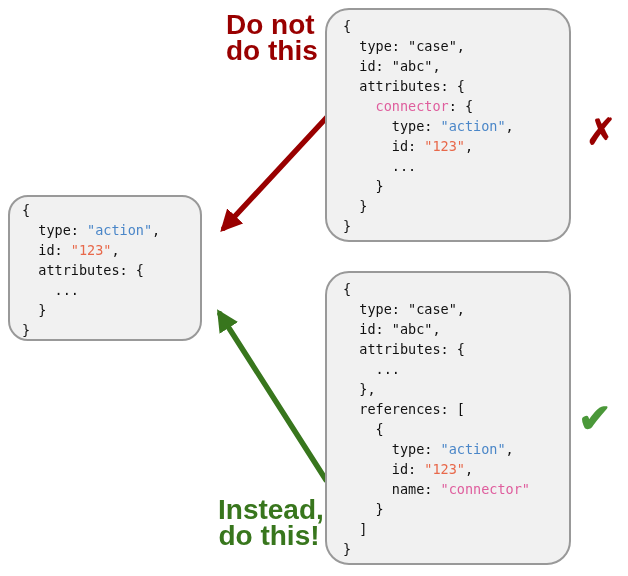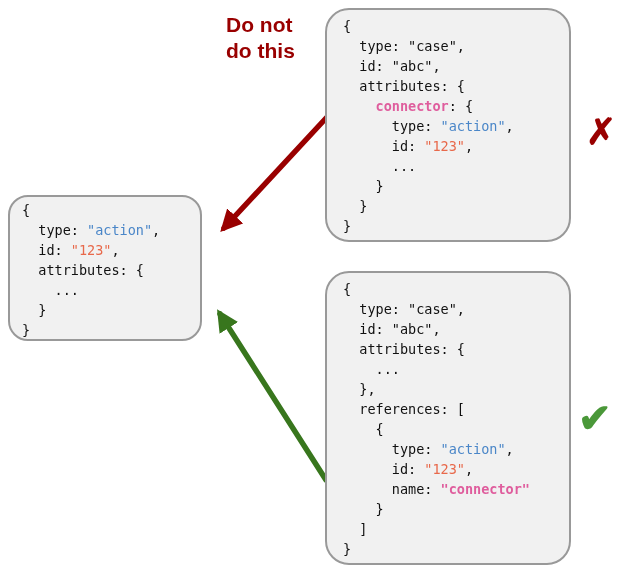--- a/index.html
+++ b/index.html
@@ -27,27 +27,27 @@
     white-space: pre;
     overflow: hidden;
   }
   .box-bad    { left: 325px; top: 8px;   width: 246px; height: 234px; padding: 6px 16px; }
   .box-target { left: 8px;   top: 195px; width: 194px; height: 146px; padding: 3px 12px; border-radius: 20px; }
   .box-good   { left: 325px; top: 271px; width: 246px; height: 294px; padding: 6px 16px; }
 
   .code-line { white-space: pre; }
   .tok-blue   { color: var(--string_blue); }
   .tok-orange { color: var(--string_orange); }
-  .tok-pink   { color: var(--string_pink); font-weight: bold; }
+  .tok-pink   { color: var(--string_pink); }
   .tok-bold   { font-weight: normal; color: var(--code_text); }
 
   .caption {
     position: absolute;
     font-weight: 700;
-    font-size: 21px;
+    font-size: 28px;
     line-height: 26px;
     white-space: pre-line;
   }
   .label-do-not  { left: 226px; top: 12px;  color: var(--bad_red); }
   .label-instead { left: 218px; top: 497px; width: 102px; text-align: center; color: var(--good_green); }
 
   .mark {
     position: absolute;
     font-weight: 700;
     line-height: 1;
@@ -78,20 +78,22 @@
       <marker id="head-good" markerWidth="4" markerHeight="4" refX="3" refY="2" orient="auto" markerUnits="strokeWidth">
         <path d="M0,0 L4,2 L0,4 z" class="fill-good"></path>
       </marker>
     </defs>
     <path d="M 328 116 L 224 228" class="stroke-bad" marker-end="url(#head-bad)"></path>
     <path d="M 326 480 L 220 314" class="stroke-good" marker-end="url(#head-good)"></path>
   </svg>
 
   <div class="caption label-do-not">Do not
 do this</div>
+  <div class="caption label-instead">Instead,
+do this!</div>
 
   <div class="mark cross">✗</div>
   <div class="mark check">✔</div>
 
   <div class="code-box box-bad"><div class="code-line"><span>{</span></div><div class="code-line"><span>  type: "case",</span></div><div class="code-line"><span>  id: "abc",</span></div><div class="code-line"><span>  attributes: {</span></div><div class="code-line"><span>    </span><span class="tok-pink">connector</span><span>: {</span></div><div class="code-line"><span>      type: </span><span class="tok-blue">"action"</span><span>,</span></div><div class="code-line"><span>      id: </span><span class="tok-orange">"123"</span><span>,</span></div><div class="code-line"><span>      ...</span></div><div class="code-line"><span>    }</span></div><div class="code-line"><span>  }</span></div><div class="code-line"><span>}</span></div></div>
   <div class="code-box box-target"><div class="code-line"><span>{</span></div><div class="code-line"><span>  type: </span><span class="tok-blue">"action"</span><span>,</span></div><div class="code-line"><span>  id: </span><span class="tok-orange">"123"</span><span>,</span></div><div class="code-line"><span>  attributes: {</span></div><div class="code-line"><span>    ...</span></div><div class="code-line"><span>  }</span></div><div class="code-line"><span>}</span></div></div>
   <div class="code-box box-good"><div class="code-line"><span>{</span></div><div class="code-line"><span>  type: "case",</span></div><div class="code-line"><span>  id: "abc",</span></div><div class="code-line"><span>  attributes: {</span></div><div class="code-line"><span>    ...</span></div><div class="code-line"><span>  },</span></div><div class="code-line"><span>  </span><span class="tok-bold">references</span><span>: [</span></div><div class="code-line"><span>    {</span></div><div class="code-line"><span>      type: </span><span class="tok-blue">"action"</span><span>,</span></div><div class="code-line"><span>      id: </span><span class="tok-orange">"123"</span><span>,</span></div><div class="code-line"><span>      name: </span><span class="tok-pink">"connector"</span></div><div class="code-line"><span>    }</span></div><div class="code-line"><span>  ]</span></div><div class="code-line"><span>}</span></div></div>
 
 </div>
 

